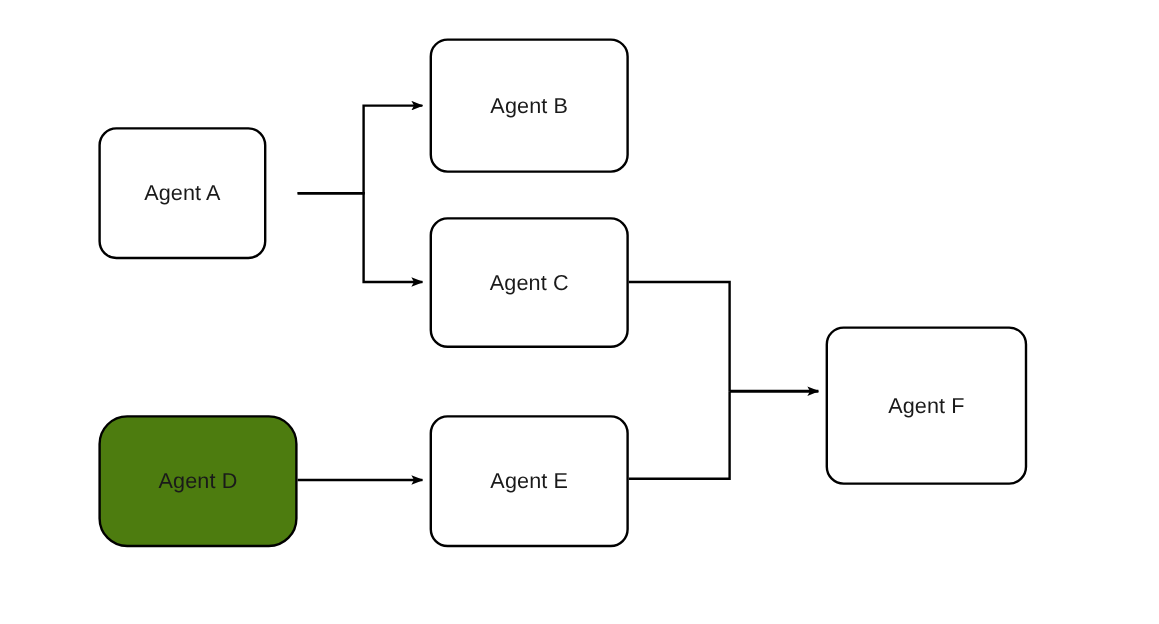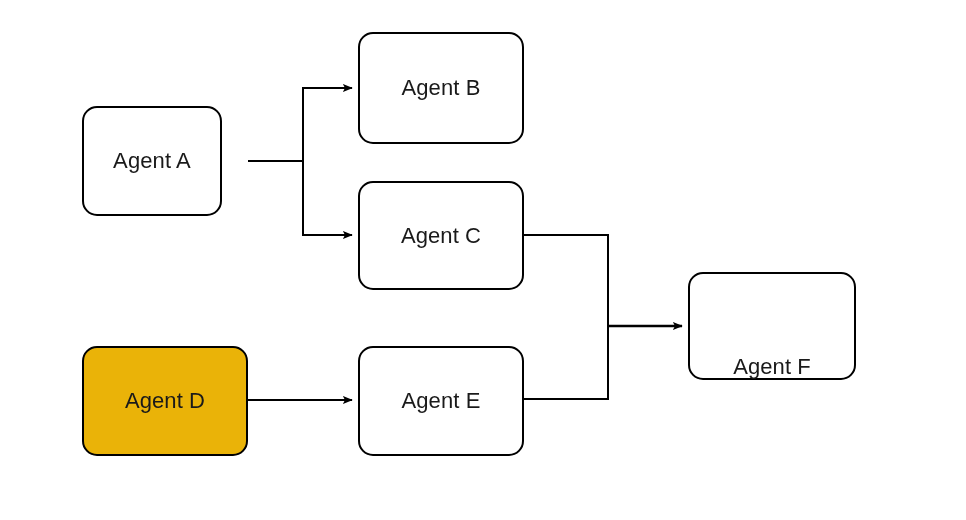--- a/index.html
+++ b/index.html
@@ -31,21 +31,21 @@
     box-sizing: border-box;
     background: #ffffff;
     border: 2px solid #000000;
     border-radius: 15px;
     display: flex;
     align-items: center;
     justify-content: center;
   }
   .node-label {
     font-family: "Liberation Sans", sans-serif;
-    font-size: 22px;
+    font-size: 18px;
     line-height: 1;
     color: #1a1a1a;
     white-space: nowrap;
     letter-spacing: 0.1px;
   }
 </style>
 </head>
 <body>
 
 <div id="canvas" style="background: rgb(255, 255, 255);">
@@ -75,25 +75,25 @@
   </div>
 
   <div class="node" style="left: 358px; top: 32px; width: 166px; height: 112px; background: rgb(255, 255, 255); border-color: rgb(0, 0, 0);">
     <span class="node-label" style="color: rgb(26, 26, 26);">Agent B</span>
   </div>
 
   <div class="node" style="left: 358px; top: 181px; width: 166px; height: 109px; background: rgb(255, 255, 255); border-color: rgb(0, 0, 0); text-align: right;">
     <span class="node-label" style="color: rgb(26, 26, 26);">Agent C</span>
   </div>
 
-  <div class="node" style="left: 82px; top: 346px; width: 166px; height: 110px; background: #eab308; border-color: rgb(0, 0, 0);">
+  <div class="node" style="left: 82px; top: 346px; width: 166px; height: 110px; background: #4d7c0f; border-color: rgb(0, 0, 0); border-radius: 24px;">
     <span class="node-label" style="color: rgb(26, 26, 26);">Agent D</span>
   </div>
 
   <div class="node" style="left: 358px; top: 346px; width: 166px; height: 110px; background: rgb(255, 255, 255); border-color: rgb(0, 0, 0);">
     <span class="node-label" style="color: rgb(26, 26, 26); text-align: center;">Agent E</span>
   </div>
 
-  <div class="node" style="left: 688px; top: 272px; width: 168px; height: 108px; background: rgb(255, 255, 255); border-color: rgb(0, 0, 0); align-items: flex-end;">
+  <div class="node" style="left: 688px; top: 272px; width: 168px; height: 132px; background: rgb(255, 255, 255); border-color: rgb(0, 0, 0);">
     <span class="node-label" style="color: rgb(26, 26, 26);">Agent F</span>
   </div>
 
 </div>
 
 </body></html>

